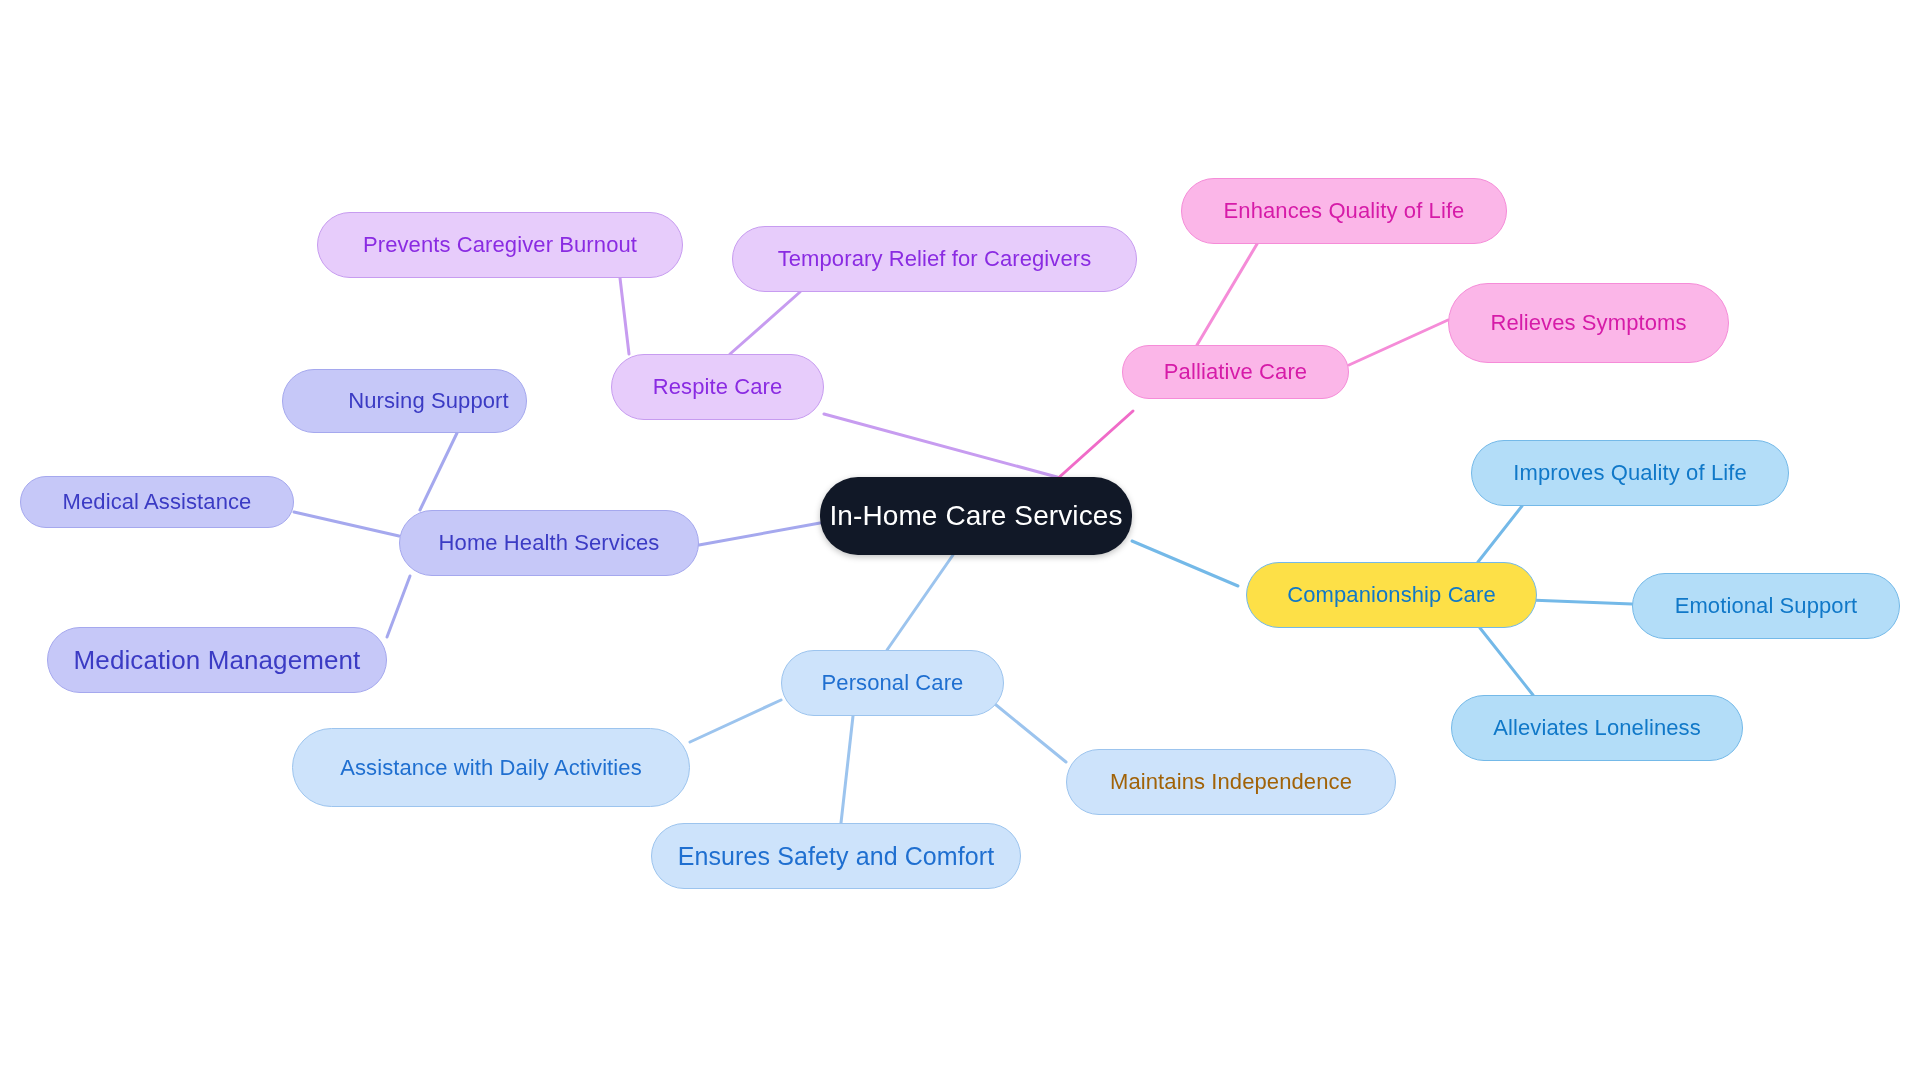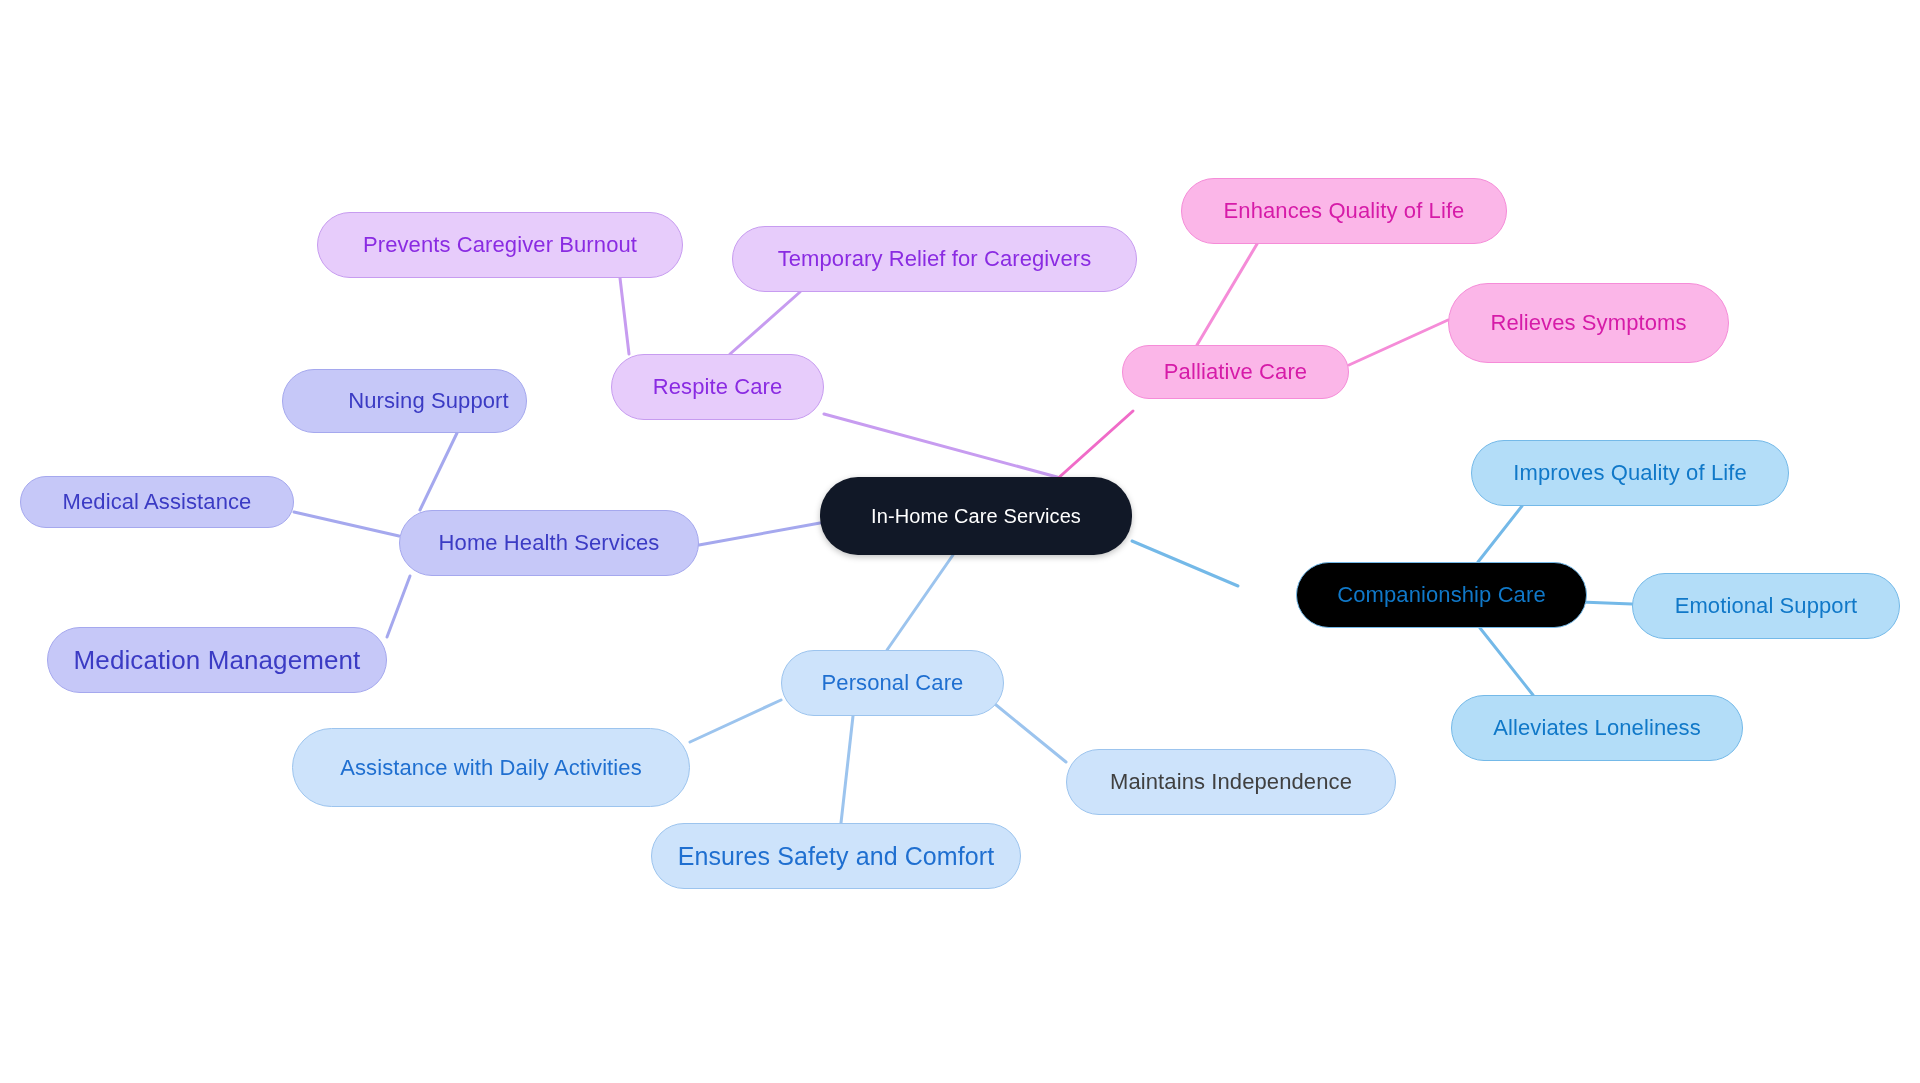--- a/index.html
+++ b/index.html
@@ -65,21 +65,21 @@
       <line x1="1478" y1="562" x2="1522" y2="506" stroke="#74b9e8" stroke-width="3" stroke-linecap="round"></line>
       <line x1="1529" y1="600" x2="1632" y2="604" stroke="#74b9e8" stroke-width="3" stroke-linecap="round"></line>
       <line x1="1480" y1="628" x2="1533" y2="695" stroke="#74b9e8" stroke-width="3" stroke-linecap="round"></line>
       <line x1="953" y1="555" x2="887" y2="650" stroke="#9cc4ee" stroke-width="3" stroke-linecap="round"></line>
       <line x1="781" y1="700" x2="690" y2="742" stroke="#9cc4ee" stroke-width="3" stroke-linecap="round"></line>
       <line x1="990" y1="700" x2="1066" y2="762" stroke="#9cc4ee" stroke-width="3" stroke-linecap="round"></line>
       <line x1="853" y1="716" x2="841" y2="823" stroke="#9cc4ee" stroke-width="3" stroke-linecap="round"></line>
     </svg>
   <div id="node-layer">
       <div class="node node-root" style="left: 820px; top: 477px; width: 312px; height: 78px; background: rgb(17, 24, 39); border-color: rgb(17, 24, 39); color: rgb(255, 255, 255);">
-        <span class="node-label" style="font-size: 20px;">In-Home Care Services</span>
+        <span class="node-label" style="font-size: 28px;">In-Home Care Services</span>
       </div>
       <div class="node" style="left: 399px; top: 510px; width: 300px; height: 66px; background: rgb(198, 200, 248); border-color: rgb(165, 168, 238); color: rgb(59, 59, 196);">
         <span class="node-label" style="font-size: 22px;">Home Health Services</span>
       </div>
       <div class="node" style="left: 20px; top: 476px; width: 274px; height: 52px; background: rgb(198, 200, 248); border-color: rgb(165, 168, 238); color: rgb(59, 59, 196);">
         <span class="node-label" style="font-size: 22px;">Medical Assistance</span>
       </div>
       <div class="node" style="left: 282px; top: 369px; width: 245px; height: 64px; background: rgb(198, 200, 248); border-color: rgb(165, 168, 238); color: rgb(59, 59, 196);">
         <span class="node-label" style="font-size: 22px; margin-left: 48px;">Nursing Support</span>
       </div>
@@ -97,38 +97,38 @@
       </div>
       <div class="node" style="left: 1122px; top: 345px; width: 227px; height: 54px; background: rgb(251, 182, 232); border-color: rgb(245, 140, 216); color: rgb(214, 27, 168);">
         <span class="node-label" style="font-size: 22px;">Palliative Care</span>
       </div>
       <div class="node" style="left: 1181px; top: 178px; width: 326px; height: 66px; background: rgb(251, 182, 232); border-color: rgb(245, 140, 216); color: rgb(214, 27, 168);">
         <span class="node-label" style="font-size: 22px;">Enhances Quality of Life</span>
       </div>
       <div class="node" style="left: 1448px; top: 283px; width: 281px; height: 80px; background: rgb(251, 182, 232); border-color: rgb(245, 140, 216); color: rgb(214, 27, 168);">
         <span class="node-label" style="font-size: 22px;">Relieves Symptoms</span>
       </div>
-      <div class="node" style="left: 1296px; top: 562px; width: 291px; height: 66px; background: #000000; border-color: rgb(116, 185, 232); color: rgb(16, 120, 200);">
+      <div class="node" style="left: 1246px; top: 562px; width: 291px; height: 66px; background: #fde047; border-color: rgb(116, 185, 232); color: rgb(16, 120, 200);">
         <span class="node-label" style="font-size: 22px;">Companionship Care</span>
       </div>
       <div class="node" style="left: 1471px; top: 440px; width: 318px; height: 66px; background: rgb(179, 221, 248); border-color: rgb(116, 185, 232); color: rgb(16, 120, 200);">
         <span class="node-label" style="font-size: 22px;">Improves Quality of Life</span>
       </div>
       <div class="node" style="left: 1632px; top: 573px; width: 268px; height: 66px; background: rgb(179, 221, 248); border-color: rgb(116, 185, 232); color: rgb(16, 120, 200);">
         <span class="node-label" style="font-size: 22px;">Emotional Support</span>
       </div>
       <div class="node" style="left: 1451px; top: 695px; width: 292px; height: 66px; background: rgb(179, 221, 248); border-color: rgb(116, 185, 232); color: rgb(16, 120, 200);">
         <span class="node-label" style="font-size: 22px;">Alleviates Loneliness</span>
       </div>
       <div class="node" style="left: 781px; top: 650px; width: 223px; height: 66px; background: rgb(205, 227, 251); border-color: rgb(156, 196, 238); color: rgb(31, 111, 208);">
         <span class="node-label" style="font-size: 22px;">Personal Care</span>
       </div>
       <div class="node" style="left: 292px; top: 728px; width: 398px; height: 79px; background: rgb(205, 227, 251); border-color: rgb(156, 196, 238); color: rgb(31, 111, 208);">
         <span class="node-label" style="font-size: 22px;">Assistance with Daily Activities</span>
       </div>
-      <div class="node" style="left: 1066px; top: 749px; width: 330px; height: 66px; background: rgb(205, 227, 251); border-color: rgb(156, 196, 238); color: #404040;">
+      <div class="node" style="left: 1066px; top: 749px; width: 330px; height: 66px; background: rgb(205, 227, 251); border-color: rgb(156, 196, 238); color: #a16207;">
         <span class="node-label" style="font-size: 22px;">Maintains Independence</span>
       </div>
       <div class="node" style="left: 651px; top: 823px; width: 370px; height: 66px; background: rgb(205, 227, 251); border-color: rgb(156, 196, 238); color: rgb(31, 111, 208);">
         <span class="node-label" style="font-size: 25px;">Ensures Safety and Comfort</span>
       </div>
     </div>
 </div>
 
 </body></html>

